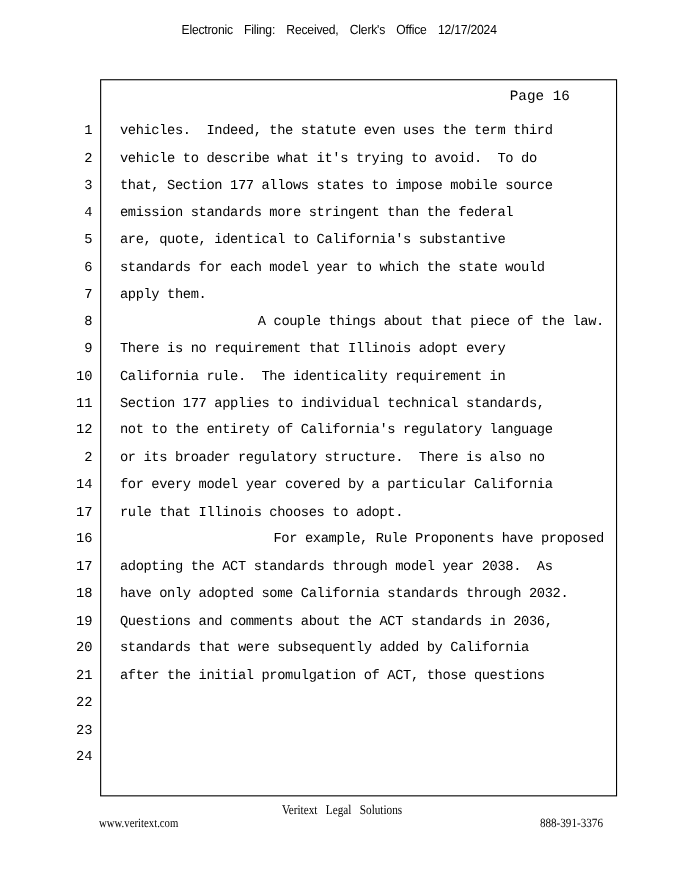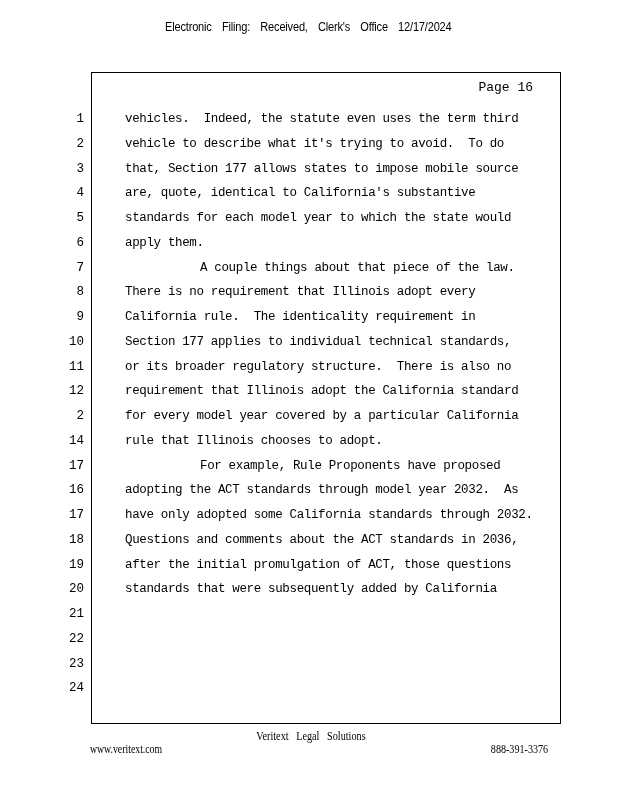--- a/index.html
+++ b/index.html
@@ -32,21 +32,21 @@
     left: 91px;
     top: 72px;
     width: 470px;
     height: 652px;
     border: 1px solid #000;
     box-sizing: border-box;
   }
   .page-number {
     position: absolute;
     top: 80px;
-    right: 85px;
+    right: 100px;
     font-family: "Liberation Mono", "DejaVu Sans Mono", monospace;
     font-size: 13px;
   }
   .line-nums {
     position: absolute;
     left: 60px;
     top: 110px;
     width: 24px;
   }
   .line-num {
@@ -62,24 +62,24 @@
     top: 110px;
     width: 440px;
   }
   .line {
     height: 24.75px;
     line-height: 18px;
     white-space: pre;
     font-family: "Liberation Mono", "DejaVu Sans Mono", monospace;
     font-size: 12.5px;
     letter-spacing: -0.35px;
-    margin-left: 16px;
   }
   .line.indent {
     padding-left: 75px;
+    text-align: right;
   }
   .footer-center {
     position: absolute;
     top: 729px;
     left: 0;
     width: 618px;
     text-align: center;
     font-family: "Liberation Serif", serif;
     font-size: 12px;
     word-spacing: 6px;
@@ -138,34 +138,35 @@
   <div class="line-num">21</div>
   <div class="line-num">22</div>
   <div class="line-num">23</div>
   <div class="line-num">24</div>
 </div>
 
 <div class="lines">
   <div class="line">vehicles.  Indeed, the statute even uses the term third</div>
   <div class="line">vehicle to describe what it's trying to avoid.  To do</div>
   <div class="line">that, Section 177 allows states to impose mobile source</div>
+  <div class="line">emission standards more stringent than the federal</div>
   <div class="line">are, quote, identical to California's substantive</div>
   <div class="line">standards for each model year to which the state would</div>
   <div class="line">apply them.</div>
   <div class="line indent">A couple things about that piece of the law.</div>
   <div class="line">There is no requirement that Illinois adopt every</div>
   <div class="line">California rule.  The identicality requirement in</div>
   <div class="line">Section 177 applies to individual technical standards,</div>
+  <div class="line">not to the entirety of California's regulatory language</div>
   <div class="line">or its broader regulatory structure.  There is also no</div>
-  <div class="line">requirement that Illinois adopt the California standard</div>
   <div class="line">for every model year covered by a particular California</div>
   <div class="line">rule that Illinois chooses to adopt.</div>
   <div class="line indent">For example, Rule Proponents have proposed</div>
-  <div class="line">adopting the ACT standards through model year 2032.  As</div>
+  <div class="line">adopting the ACT standards through model year 2038.  As</div>
   <div class="line">have only adopted some California standards through 2032.</div>
   <div class="line">Questions and comments about the ACT standards in 2036,</div>
+  <div class="line">standards that were subsequently added by California</div>
   <div class="line">after the initial promulgation of ACT, those questions</div>
-  <div class="line">standards that were subsequently added by California</div>
 </div>
 
 <div class="footer-center">Veritext Legal Solutions</div>
 <div class="footer-left">www.veritext.com</div>
 <div class="footer-right">888-391-3376</div>
 
 </body></html>

